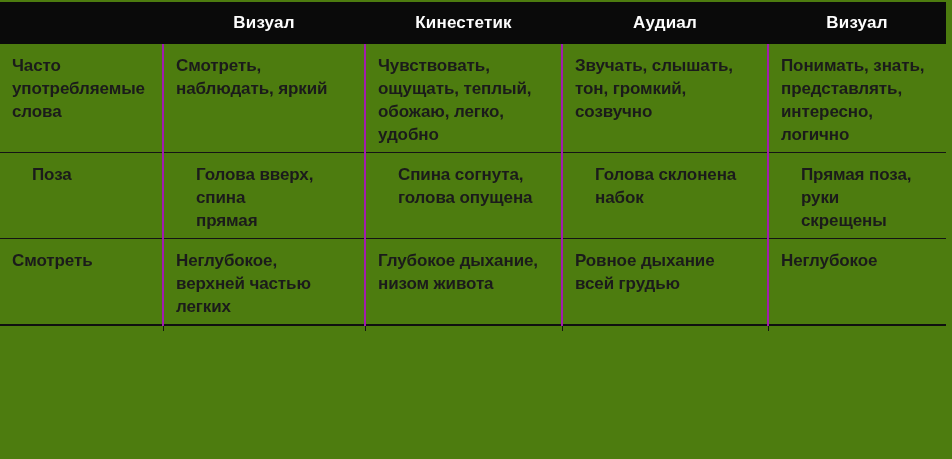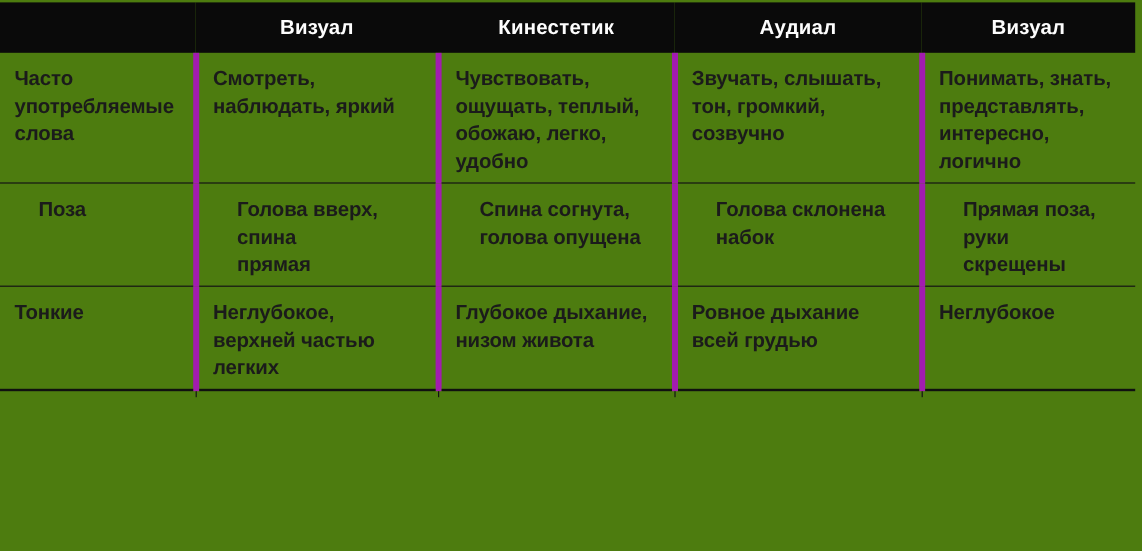--- a/index.html
+++ b/index.html
@@ -37,21 +37,21 @@
     vertical-align: top;
     font-size: 17px;
     line-height: 23px;
     padding: 10px 12px 6px 12px;
     white-space: pre-line;
     letter-spacing: -0.1px;
     font-weight: bold;
   }
   
   table.vak td + td {
-    border-left: 5px solid #a21caf;
+    border-left: 2px solid #a21caf;
   }
   
   tr.body-row + tr.body-row td {
     border-top: 1px solid #141414;
   }
   
   tr.partial-row td {
     border-top: 2px solid #101010;
     padding: 0;
     height: 5px;
@@ -110,21 +110,21 @@
       <td>Голова вверх, спина
 прямая</td>
       <td>Спина согнута,
 голова опущена</td>
       <td>Голова склонена
 набок</td>
       <td>Прямая поза, руки
 скрещены</td>
     </tr>
     <tr class="body-row r4">
-      <td>Тонкие</td>
+      <td>Смотреть</td>
       <td>Неглубокое,
 верхней частью
 легких</td>
       <td>Глубокое дыхание,
 низом живота</td>
       <td>Ровное дыхание
 всей грудью</td>
       <td>Неглубокое</td>
     </tr>
     <tr class="partial-row">

